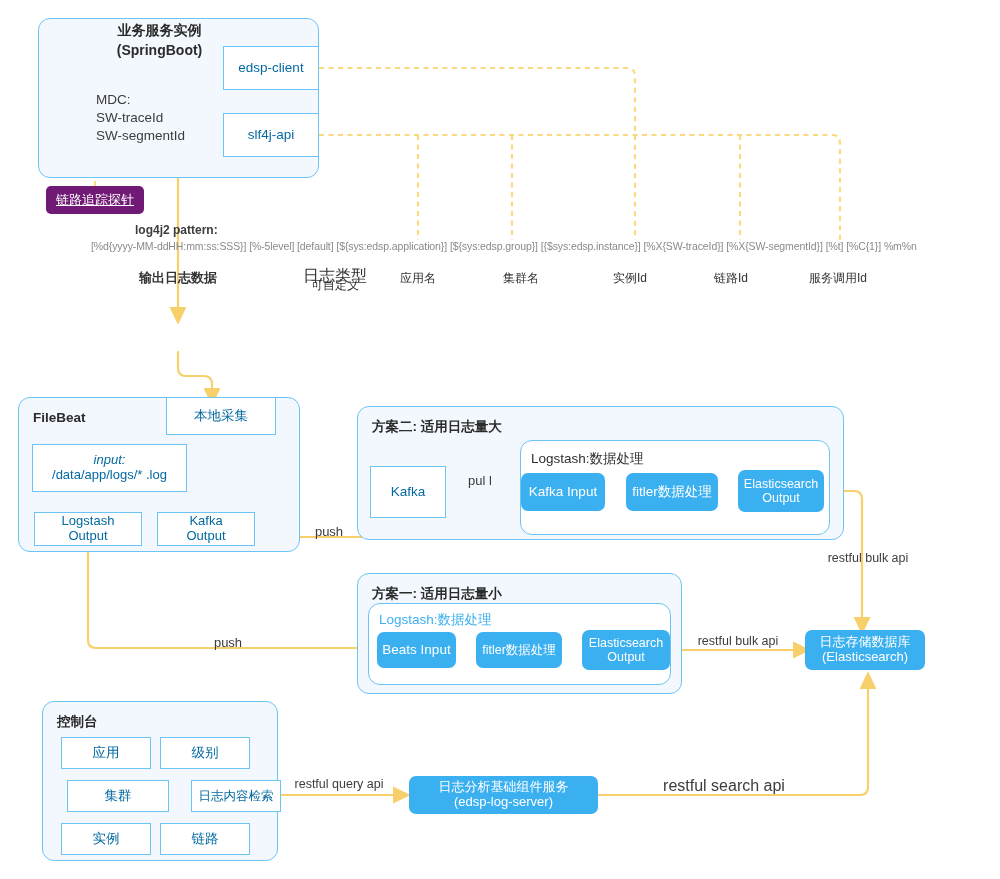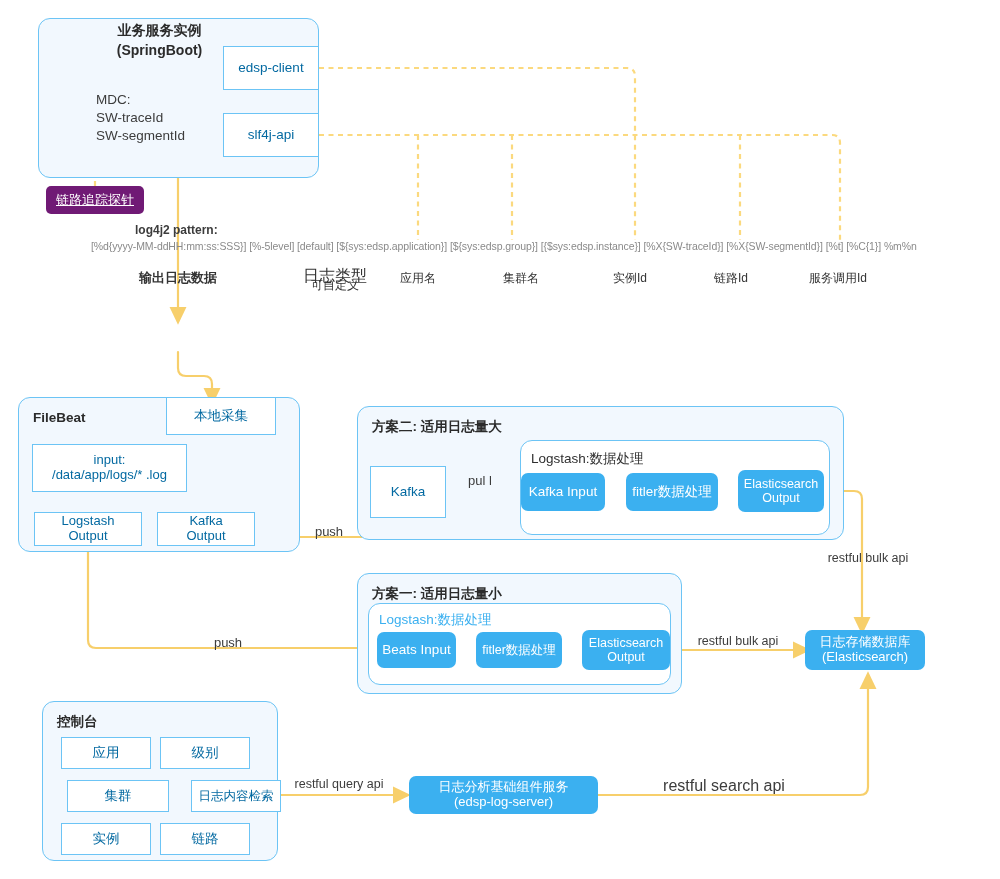--- a/index.html
+++ b/index.html
@@ -172,21 +172,21 @@
   <div class="lbl cn" style="left:731px;top:270px;transform:translateX(-50%);font-size:12px;">链路Id</div>
   <div class="lbl cn" style="left:838px;top:270px;transform:translateX(-50%);font-size:12px;">服务调用Id</div>
 
 
   <div class="grp" style="left:18px;top:397px;width:282px;height:155px;"></div>
   <div class="grp-title" style="left:33px;top:410px;">FileBeat</div>
 
   <div class="whitebox" style="left:166px;top:397px;width:110px;height:38px;">本地采集</div>
 
   <div class="whitebox" style="left:32px;top:444px;width:155px;height:48px;flex-direction:column;font-size:13px;">
-    <span style="display:block;">input:</span>
+    <span style="display:block;font-style:italic;">input:</span>
     <span style="display:block;">/data/app/logs/* .log</span>
   </div>
 
   <div class="whitebox" style="left:34px;top:512px;width:108px;height:34px;flex-direction:column;font-size:13px;">
     <span>Logstash</span>
     <span>Output</span>
   </div>
   <div class="whitebox" style="left:157px;top:512px;width:98px;height:34px;flex-direction:column;font-size:13px;">
     <span>Kafka</span>
     <span>Output</span>

